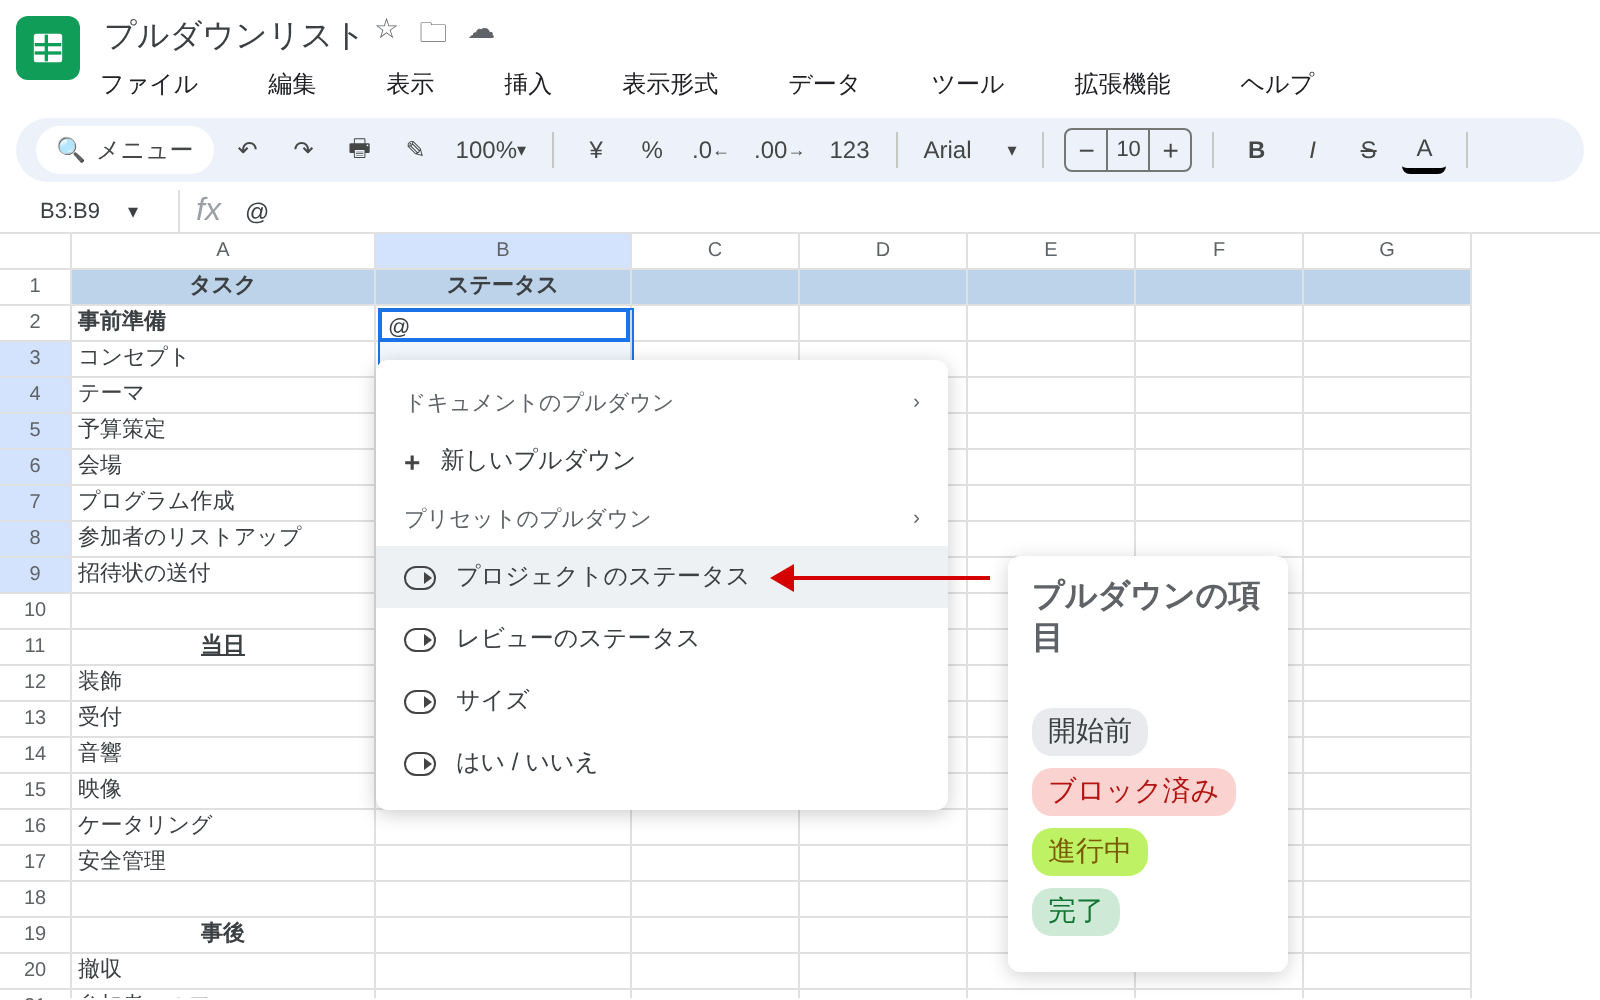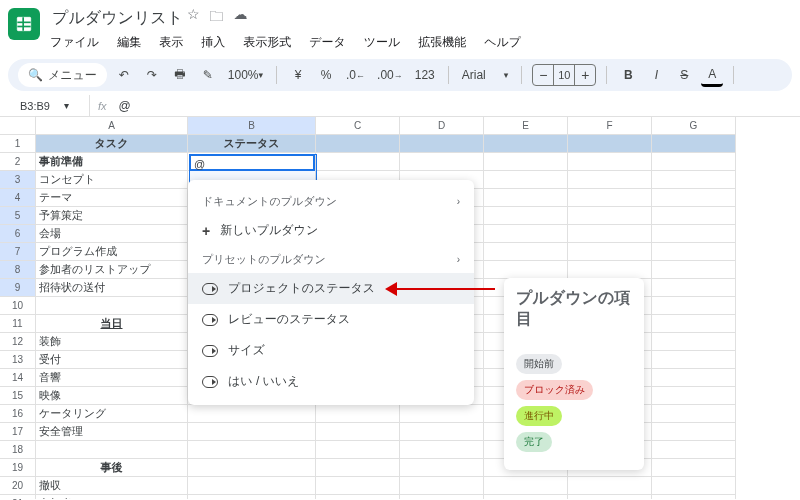--- a/index.html
+++ b/index.html
@@ -5,35 +5,35 @@
 *{box-sizing:border-box;margin:0;padding:0;font-family:Arial,"Hiragino Sans","Yu Gothic",sans-serif}
 body{background:#fff;font-size:12px;color:#3c4043;width:800px;height:500px;overflow:hidden;position:relative}
 .header{padding:6px 8px 0 8px;display:flex;align-items:flex-start;gap:8px}
 .logo{width:32px;height:32px;background:#0f9d58;border-radius:6px;display:flex;align-items:center;justify-content:center;flex-shrink:0;margin-top:2px}
 .logo svg{width:20px;height:20px}
 .title-area{flex:1}
 .title-row{display:flex;align-items:center;gap:0}
 .doc-title{font-size:16px;color:#3c4043;padding:1px 4px}
 .title-icons{display:flex;gap:10px;color:#5f6368}
 .ti{font-size:14px;cursor:pointer}
-.menu-row{display:flex;gap:14px;font-size:12px;color:#202124;margin-top:2px}
+.menu-row{display:flex;gap:31px;font-size:12px;color:#202124;margin-top:2px}
 .menu-row span{padding:2px 2px;cursor:pointer}
 .toolbar{margin:6px 8px 0 8px;background:#edf2fa;border-radius:22px;padding:4px 10px;display:flex;align-items:center;gap:6px;font-size:12px;color:#444746}
 .tb-btn{display:inline-flex;align-items:center;justify-content:center;height:24px;min-width:22px;padding:0 3px;border-radius:4px;cursor:pointer}
 .sep{width:1px;height:18px;background:#c7c7c7;margin:0 4px}
 .menu-pill{background:#fff;border-radius:14px;padding:3px 10px;display:flex;align-items:center;gap:5px}
 .fontsize-box{display:flex;align-items:center;border:1px solid #747775;border-radius:4px;overflow:hidden;height:22px}
 .fontsize-box .fb{width:20px;text-align:center;cursor:pointer;font-size:14px}
 .fontsize-box .fv{width:22px;text-align:center;font-size:11px;border-left:1px solid #747775;border-right:1px solid #747775;height:100%;line-height:20px}
 .font-name{display:flex;align-items:center;gap:18px}
 .sub{font-size:9px;vertical-align:sub}
 .down-caret{font-size:9px}
 .namebox-row{display:flex;align-items:center;border-bottom:1px solid #e0e0e0;height:22px;margin-top:4px}
 .namebox{width:90px;border-right:1px solid #e0e0e0;padding:0 20px;font-size:11px;color:#3c4043;display:flex;align-items:center;justify-content:space-between;height:100%}
-.fx{padding:0 8px;color:#9aa0a6;font-style:italic;font-size:11px}
+.fx{padding:0 8px;color:#9aa0a6;font-style:italic;font-size:16px}
 .fx-val{padding-left:4px;color:#3c4043}
 .grid{display:flex;height:calc(500px - 118px)}
 .rowheads{width:36px;border-right:1px solid #e0e0e0;flex-shrink:0}
 .rowhead{height:18px;border-bottom:1px solid #e0e0e0;font-size:10px;color:#5f6368;text-align:center;line-height:18px;background:#fff}
 .rowhead.corner{background:#fff}
 .rowhead.sel{background:#d3e3fd}
 .cols{flex:1;overflow:hidden}
 .colheads{display:flex;height:18px}
 .colhead{border-right:1px solid #e0e0e0;border-bottom:1px solid #e0e0e0;font-size:10px;color:#5f6368;text-align:center;line-height:18px;background:#fff}
 .colhead.sel{background:#d3e3fd}
@@ -48,21 +48,21 @@
 .dd-sec{padding:6px 14px;color:#5f6368;font-size:11px;display:flex;justify-content:space-between;align-items:center}
 .dd-item{padding:7px 14px;display:flex;align-items:center;gap:10px;cursor:pointer}
 .dd-item.hl{background:#eef1f4}
 .chip{display:inline-block;width:16px;height:12px;border:1.2px solid #444;border-radius:8px;position:relative}
 .chip::after{content:"";position:absolute;right:1px;top:2px;border-left:4px solid #444;border-top:3px solid transparent;border-bottom:3px solid transparent}
 .plus-ic{font-size:14px;font-weight:bold;color:#444}
 .arrow-red{position:absolute;height:2px;background:#d50000}
 .arrow-red::before{content:"";position:absolute;left:-10px;top:-6px;border-right:12px solid #d50000;border-top:7px solid transparent;border-bottom:7px solid transparent}
 .preview{position:absolute;background:#fff;border-radius:6px;box-shadow:0 2px 10px rgba(0,0,0,.18);padding:10px 12px 12px;width:140px;font-size:11px}
 .preview h4{font-size:16px;color:#5f6368;font-weight:bold;margin-bottom:24px}
-.tag{display:inline-block;padding:3px 8px;border-radius:10px;font-size:10px;margin-bottom:6px}
+.tag{display:inline-block;padding:3px 8px;border-radius:10px;font-size:14px;margin-bottom:6px}
 .t-gray{background:#e8eaed;color:#3c4043}
 .t-red{background:#fad2cf;color:#b31412}
 .t-yel{background:#bef264;color:#7a5900}
 .t-grn{background:#ceead6;color:#137333}
 .caret{font-size:10px}
 </style>
 </head>
 <body>
 
 <div class="header">

